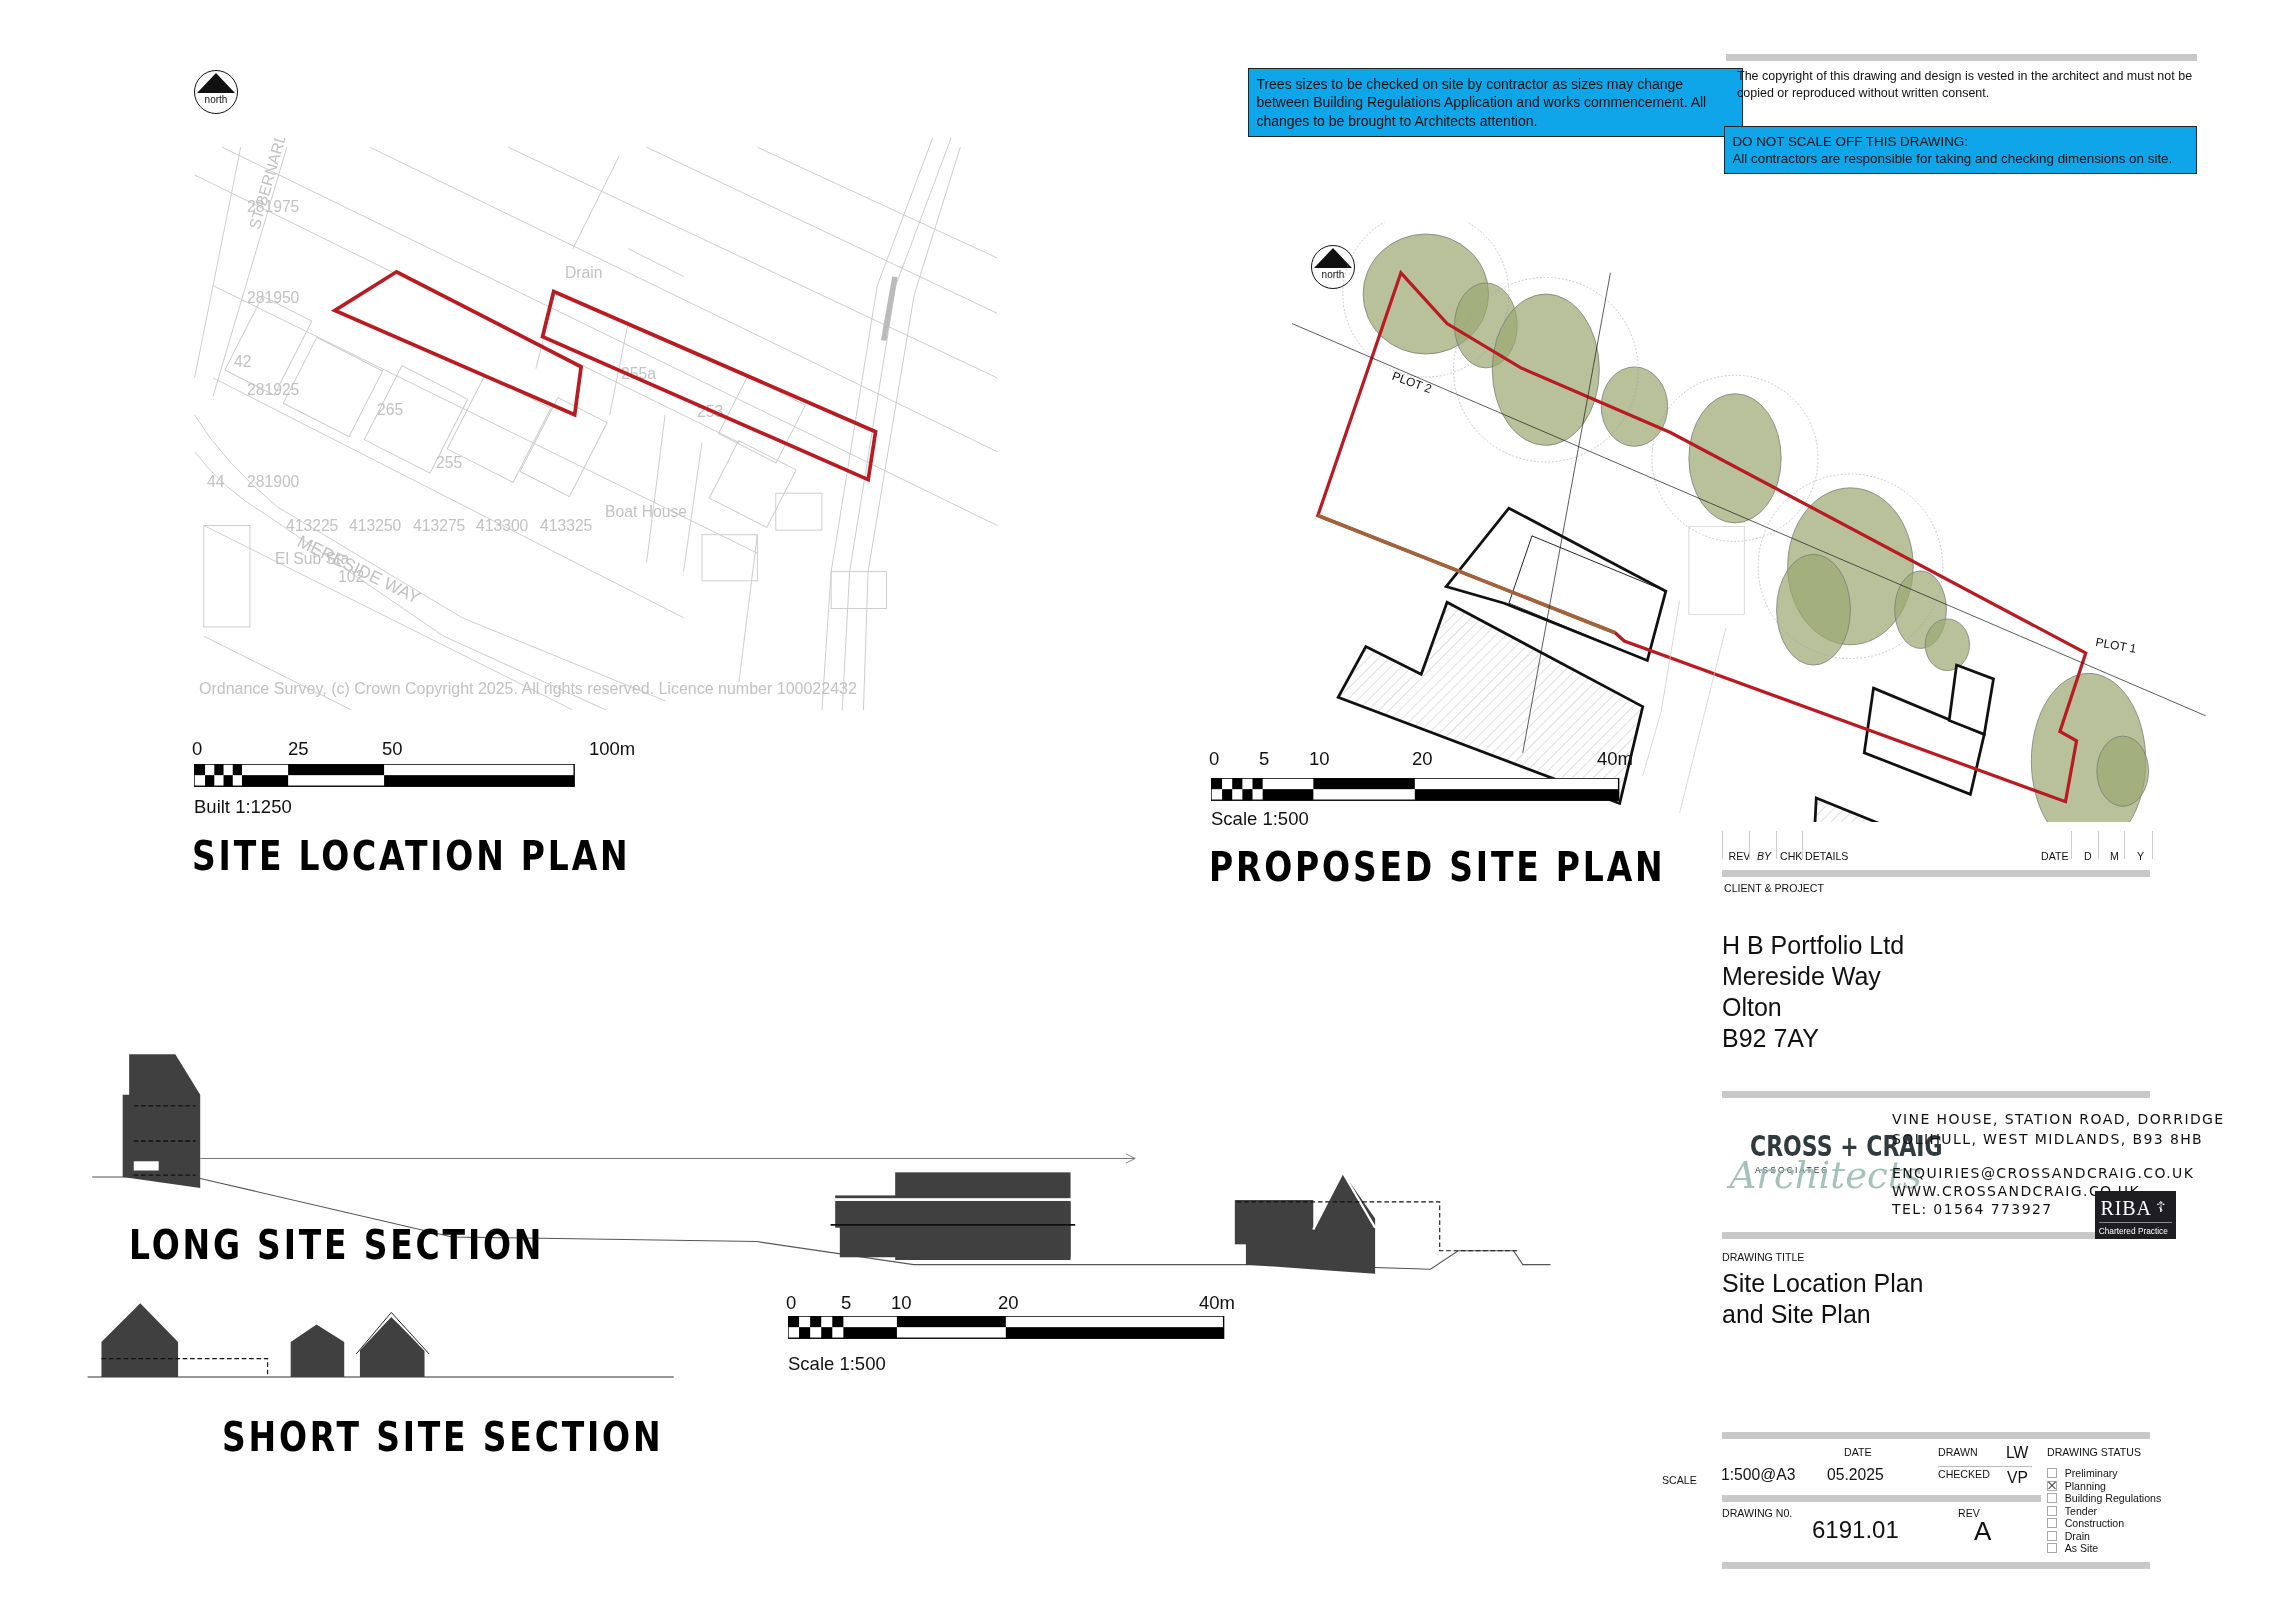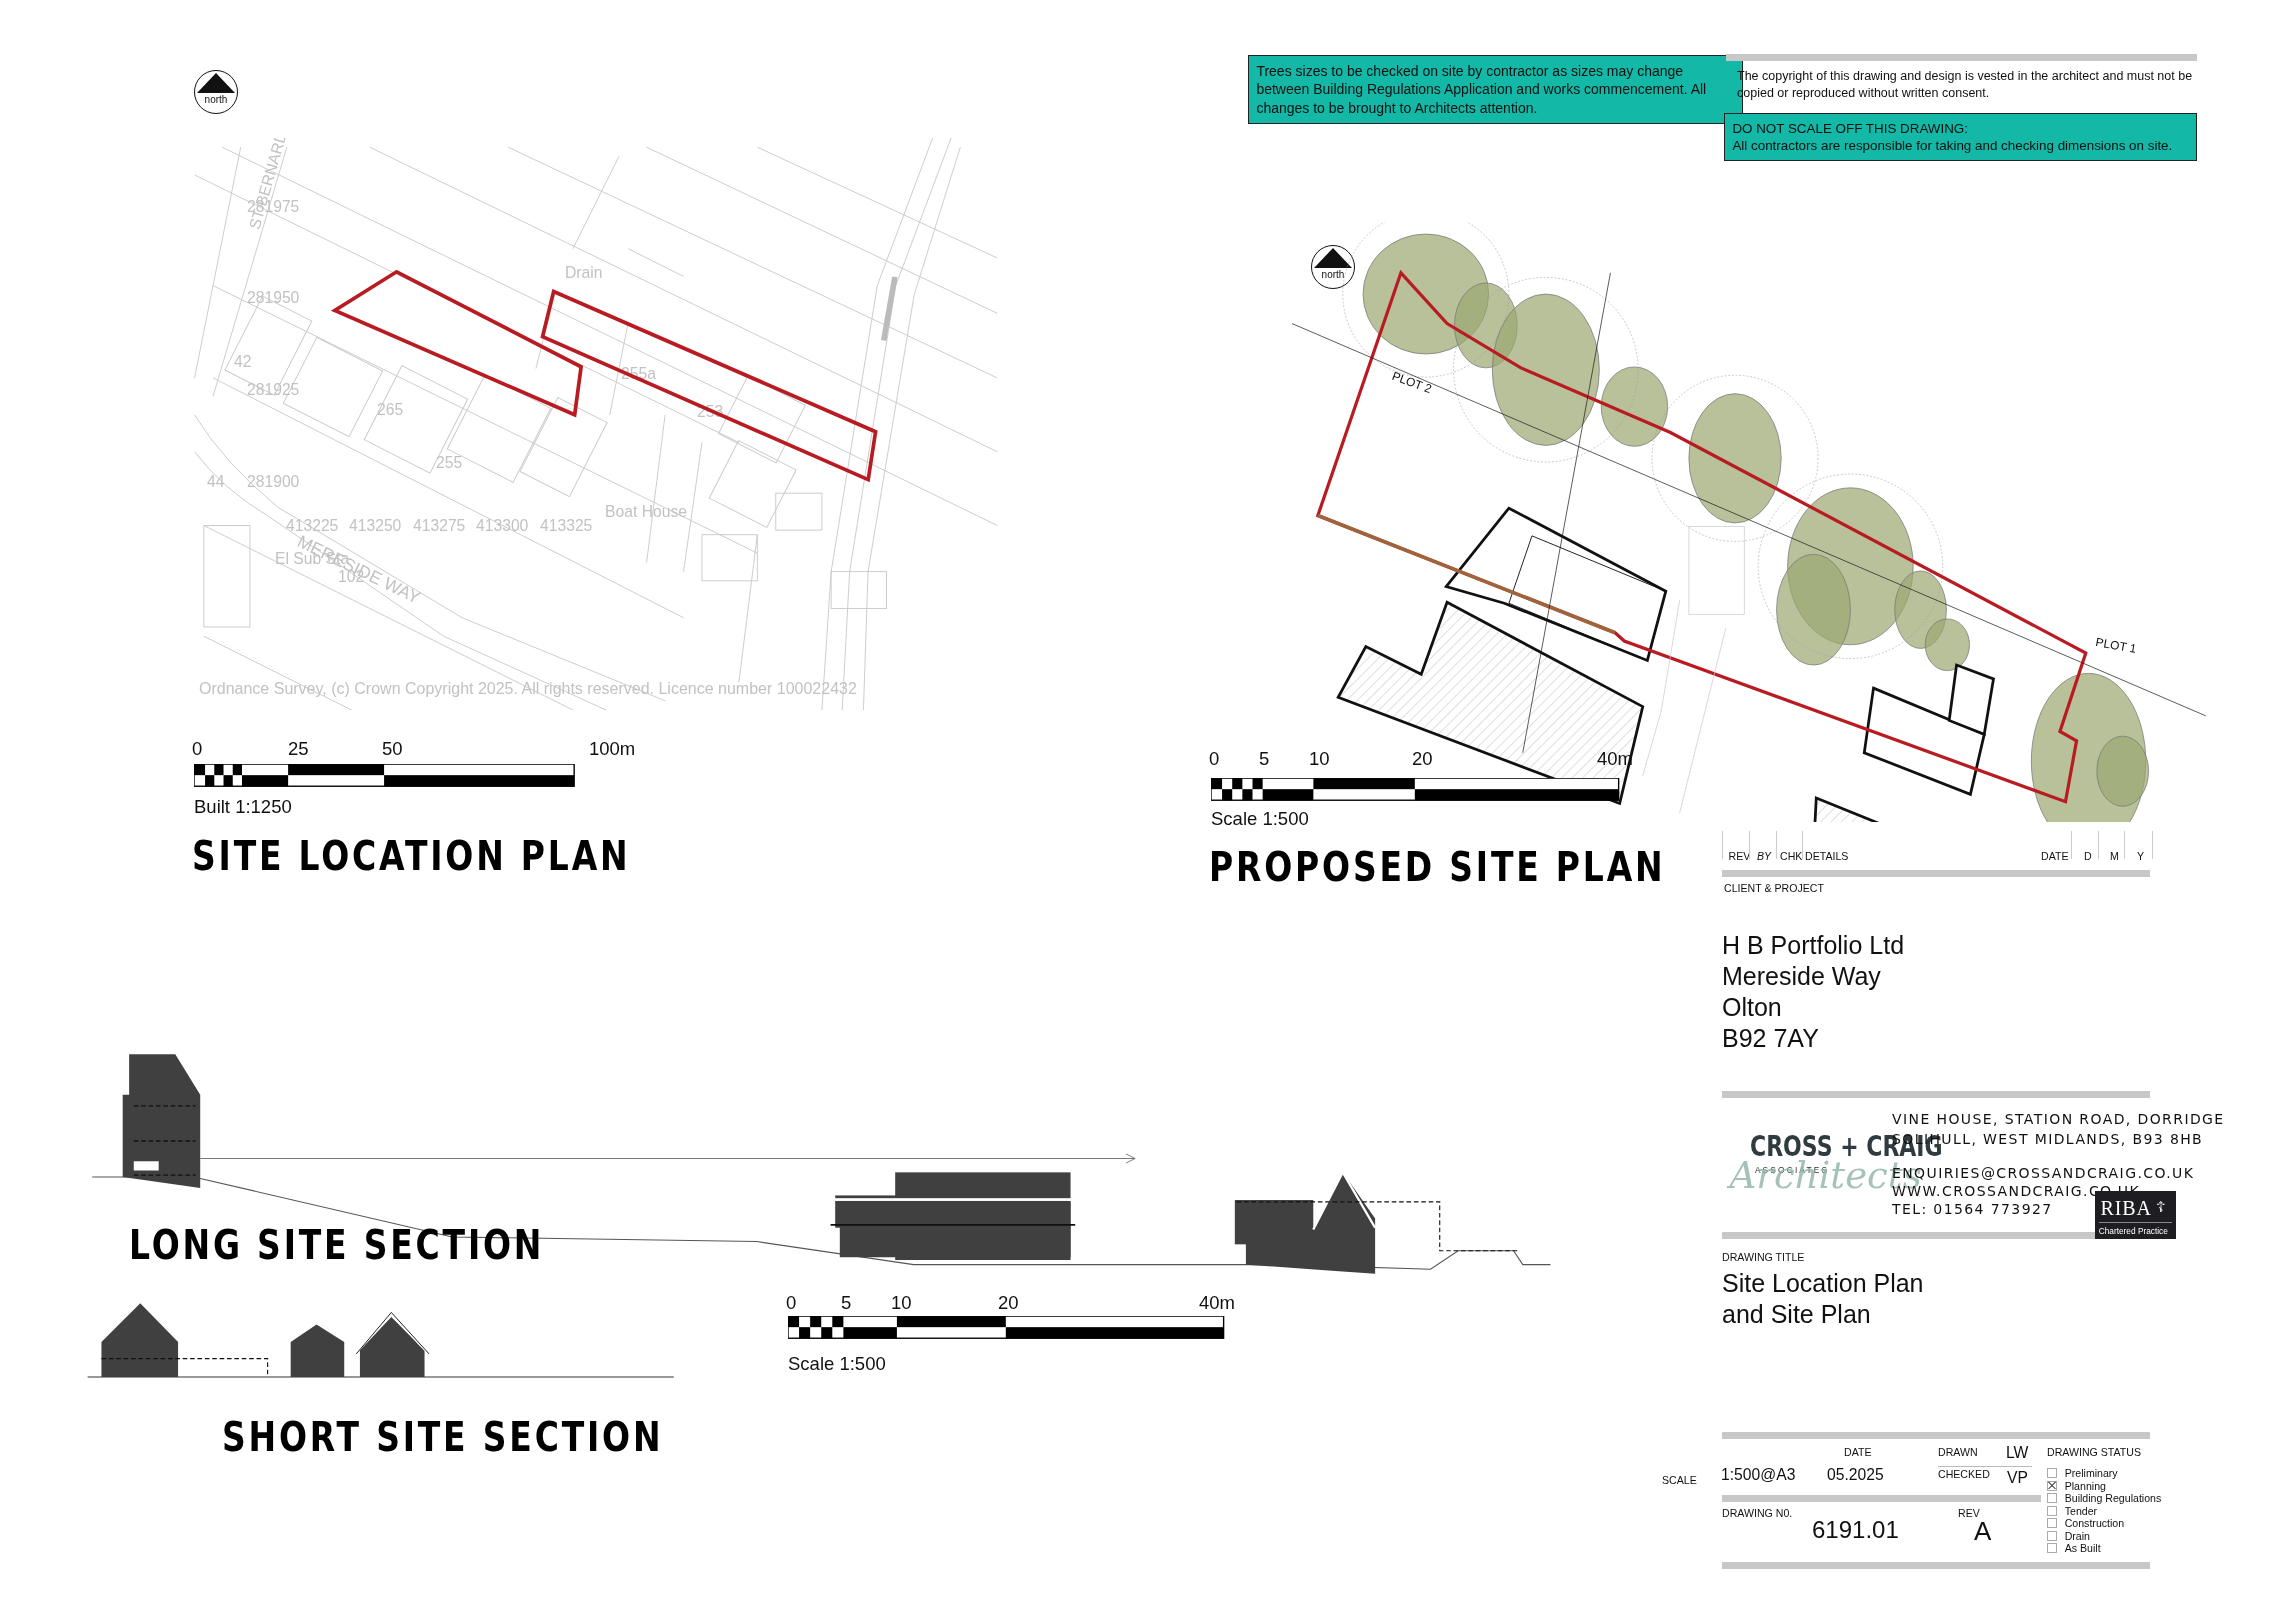--- a/index.html
+++ b/index.html
@@ -1,20 +1,20 @@
 <!DOCTYPE html>
 <html style="font-size:14.8px"><head>
 <meta charset="utf-8">
 <style>
   html, body { margin:0; padding:0; background:#ffffff; }
   body { width:2291px; height:1620px; position:relative; overflow:hidden; font-family:"Liberation Sans", sans-serif; color:#111; }
   .abs { position:absolute; }
   .deco-title { font-family:"DejaVu Sans", sans-serif; font-weight:bold; letter-spacing:2.8px; font-size:33px; transform:scaleY(1.25); transform-origin:left top; color:#000; white-space:nowrap; }
   .deco-small { font-family:"DejaVu Sans", sans-serif; font-size:14px; letter-spacing:1.4px; color:#111; white-space:nowrap; }
-  .note-box { border:1.4px solid #222; font-size:14px; line-height:18.5px; padding:5.5px 7.4px; background:#14b8a6; }
+  .note-box { border:1.4px solid #222; font-size:14px; line-height:18.5px; padding:5.5px 7.4px; background:#0ea5e9;margin-top:13px; }
   .grey-bar { background:#c8c8c8; height:6.5px; }
   .scale-label { font-size:18.5px; color:#111; }
   .tick { font-size:18.5px; position:absolute; top:0; white-space:nowrap; }
   .tb-label { font-size:10.6px; color:#111; white-space:nowrap; }
   .tb-big { font-size:25px; line-height:31px; color:#111; }
   .status-row { display:flex; align-items:center; font-size:10.6px; height:12.5px; }
   .chk { width:8.3px; height:8.3px; border:0.9px solid #aaa; margin-right:7.4px; position:relative; }
   .chk.checked::before, .chk.checked::after { content:""; position:absolute; left:-0.9px; top:3.7px; width:10px; height:0.9px; background:#333; }
   .chk.checked::before { transform:rotate(45deg); }
   .chk.checked::after { transform:rotate(-45deg); }
@@ -363,17 +363,17 @@
   <div class="status-row">
       <span class="chk"></span>
       <span>Construction</span>
     </div>
   <div class="status-row">
       <span class="chk"></span>
       <span>Drain</span>
     </div>
   <div class="status-row">
       <span class="chk"></span>
-      <span>As Built</span>
+      <span>As Site</span>
     </div>
 </div>
 <div class="abs grey-bar" style="left:1722px; top:1562px; width:428px;"></div>
 
 
 </body></html>

